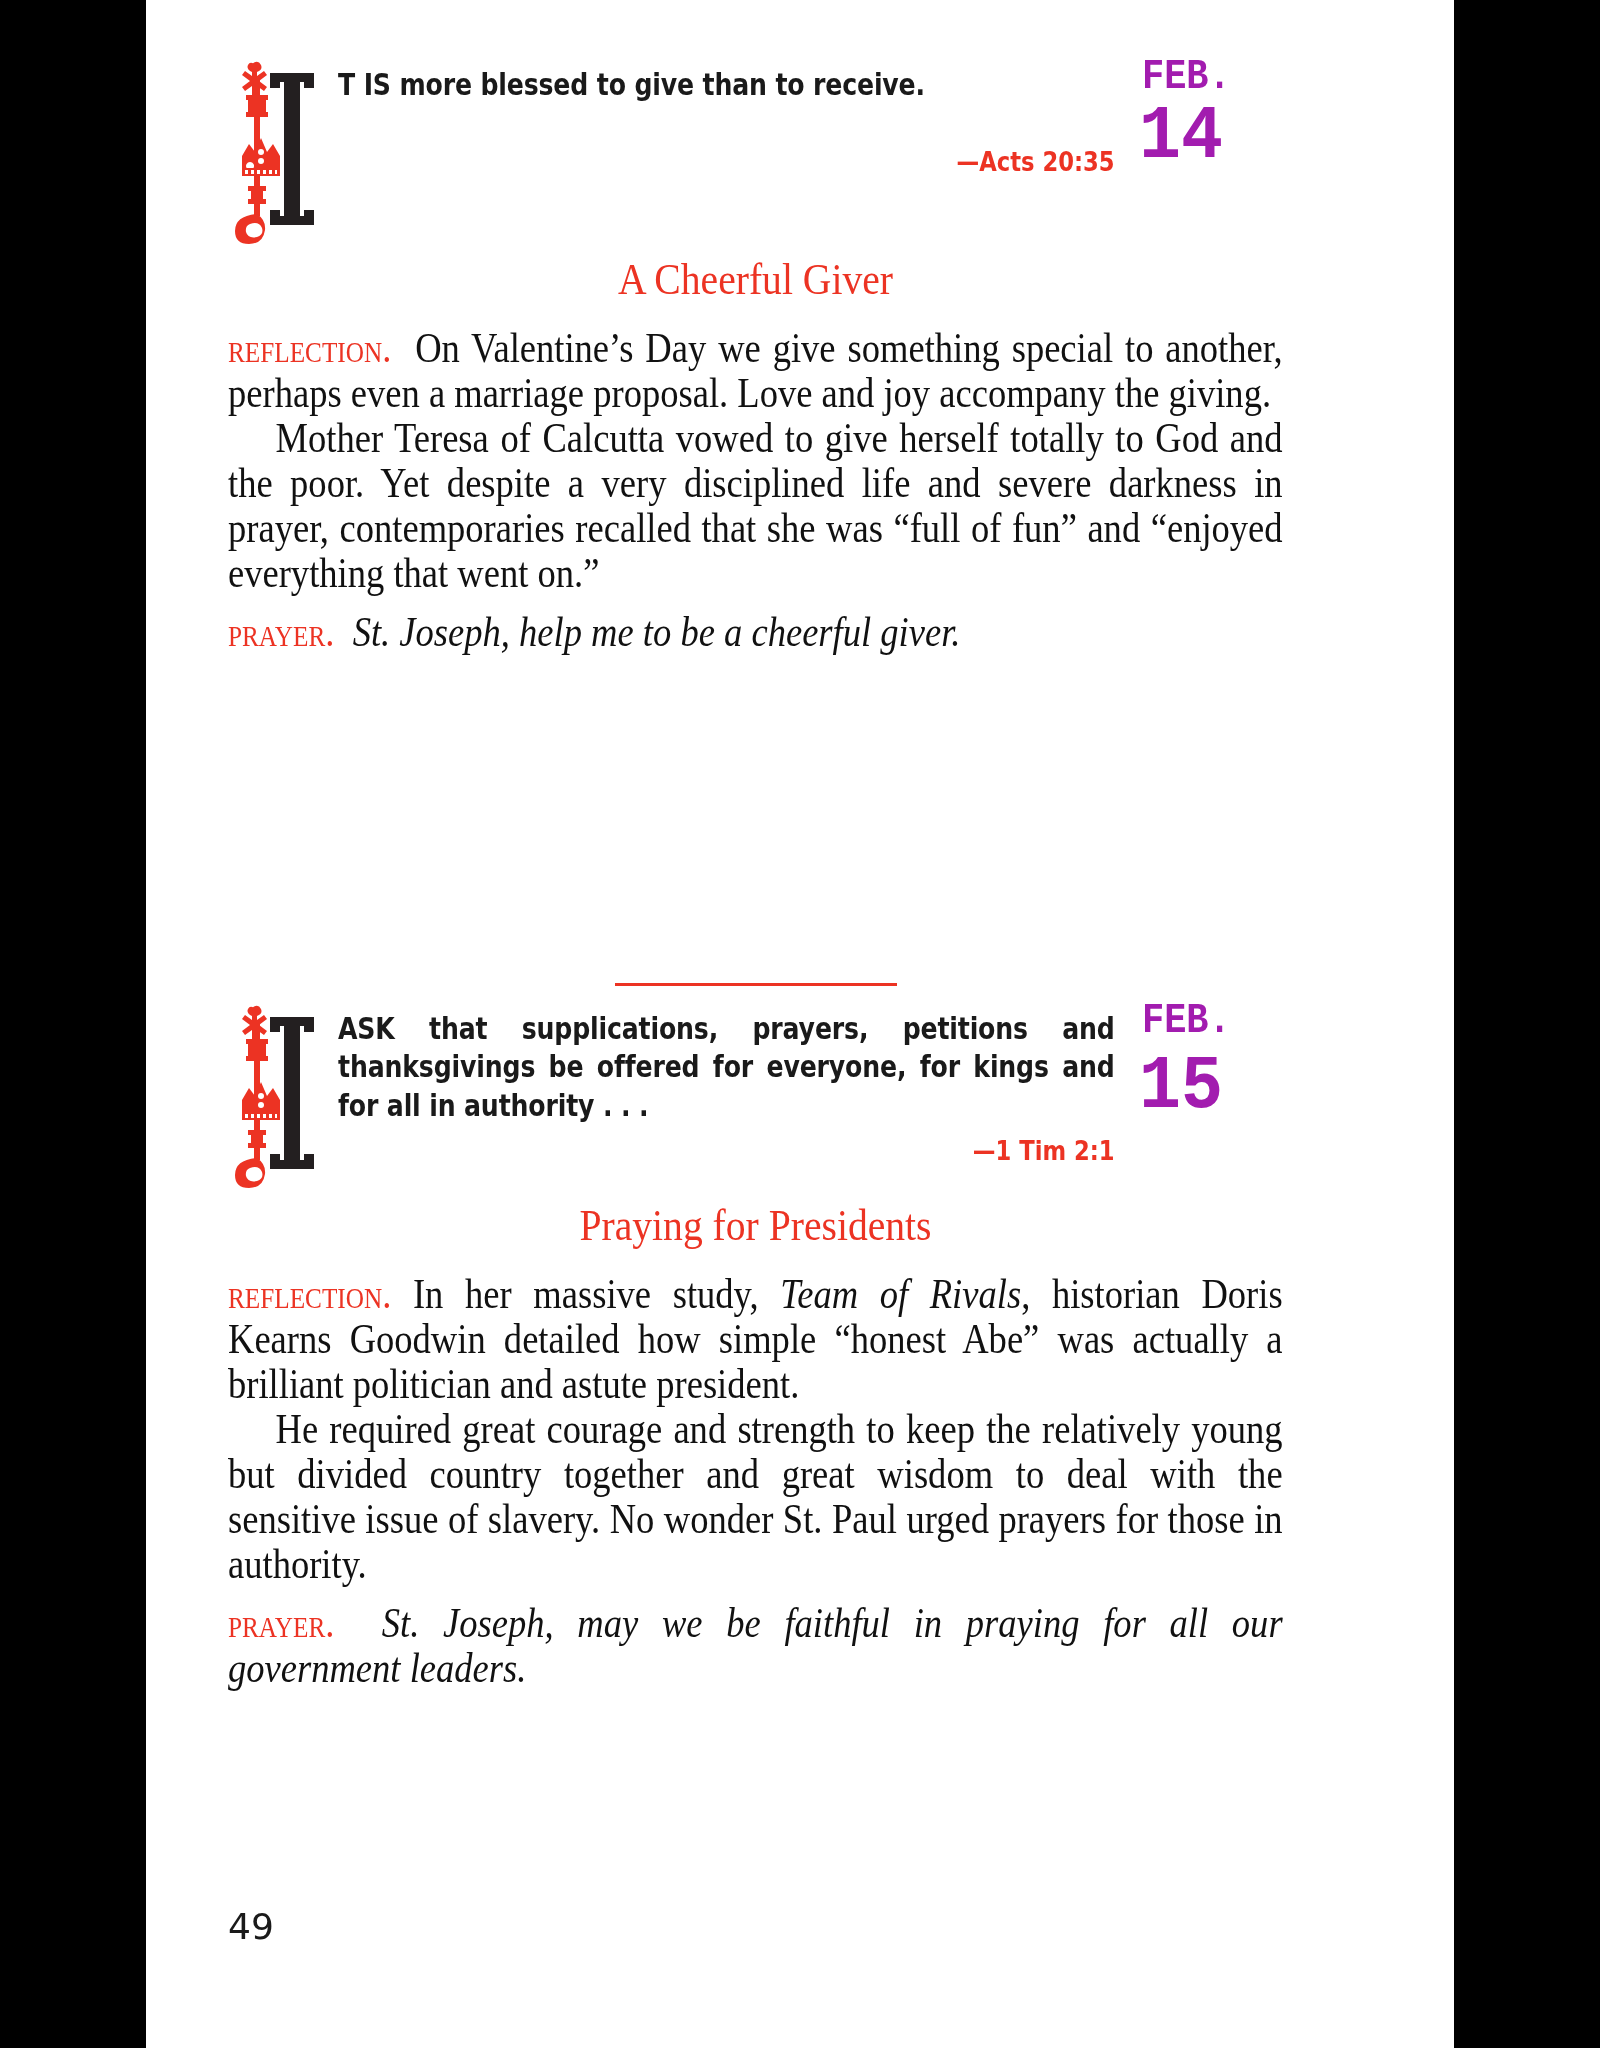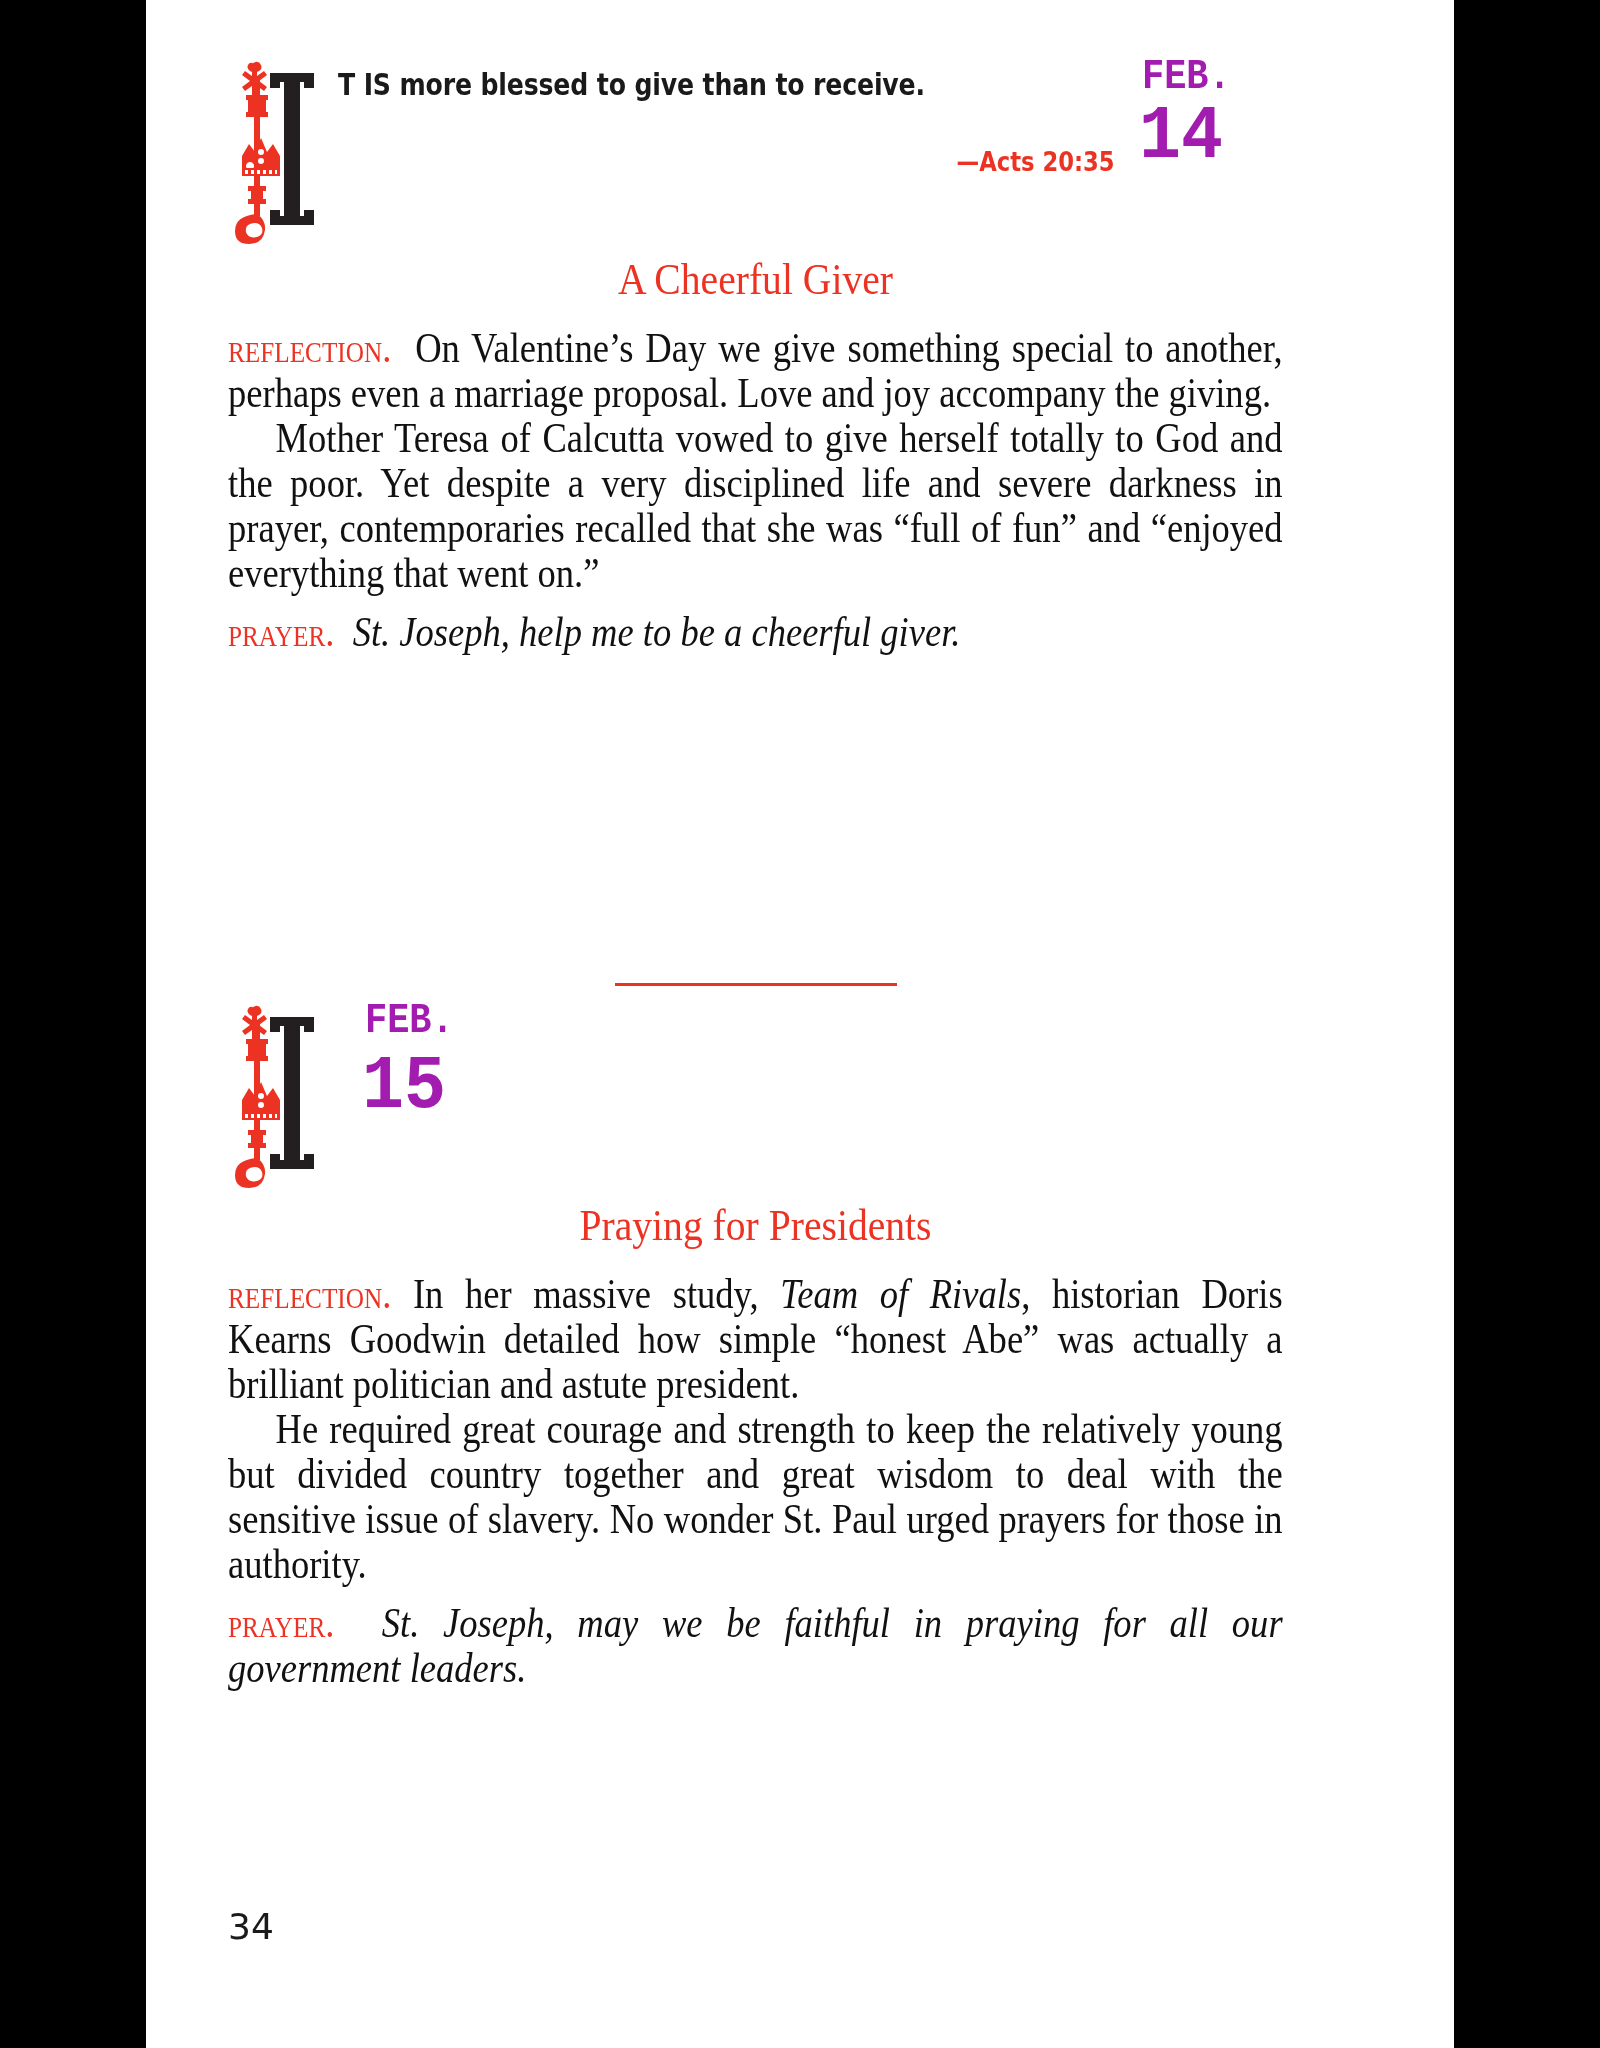--- a/index.html
+++ b/index.html
@@ -287,20 +287,24 @@
               <rect x="23" y="133" width="12" height="8"></rect>
               <rect x="20" y="141" width="18" height="5"></rect>
               <rect x="26" y="118" width="6" height="10"></rect>
               <rect x="26" y="146" width="6" height="12"></rect>
               <path d="M29 156 q-22 2 -22 17 q0 13 14 13 q14 0 16 -14 q1 -10 -8 -16 z
                        M22 166 q9 -3 12 4 q2 7 -5 9 q-9 2 -11 -5 q-1 -6 4 -8 z" fill-rule="evenodd"></path>
             </g>
           </svg>
         </div>
 
+        <div class="verse-block">
+          <div class="verse-text">ASK that supplications, prayers, petitions and thanksgivings be offered for everyone, for kings and for all in authority . . .</div>
+          <div class="verse-cite" style="margin-top:10px;">—1 Tim 2:1</div>
+        </div>
 
         <div class="date-block">
           <div class="date-month">FEB.</div>
           <div class="date-day" style="margin-top:6px;">15</div>
         </div>
       </div>
 
       <div class="entry-title" style="margin-top:10px;">Praying for Presidents</div>
 
       <p class="body-para" style="margin-top:22px;">
@@ -312,17 +316,17 @@
 
       <p class="body-para indent" style="margin-top:0;">He required great courage and strength to keep the relatively young but divided country together and great wisdom to deal with the sensitive issue of slavery. No wonder St. Paul urged prayers for those in authority.</p>
 
       <p class="body-para italic" style="margin-top:14px;">
         <span class="label">Prayer.</span>&nbsp;
         <span>St. Joseph, may we be faithful in pray­ing for all our government leaders.</span>
       </p>
     </div>
 
     <div class="abs" style="top:1906px;">
-      <span class="page-number">34</span>
+      <span class="page-number">49</span>
     </div>
 
   </div>
 </div>
 
 </body></html>

